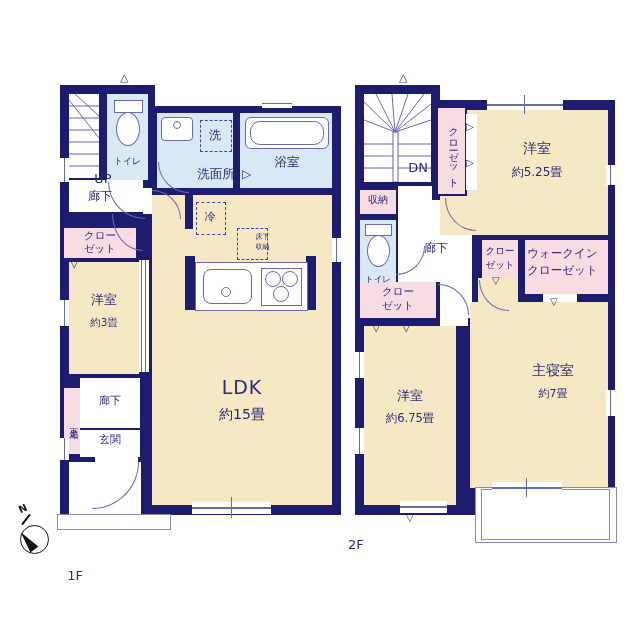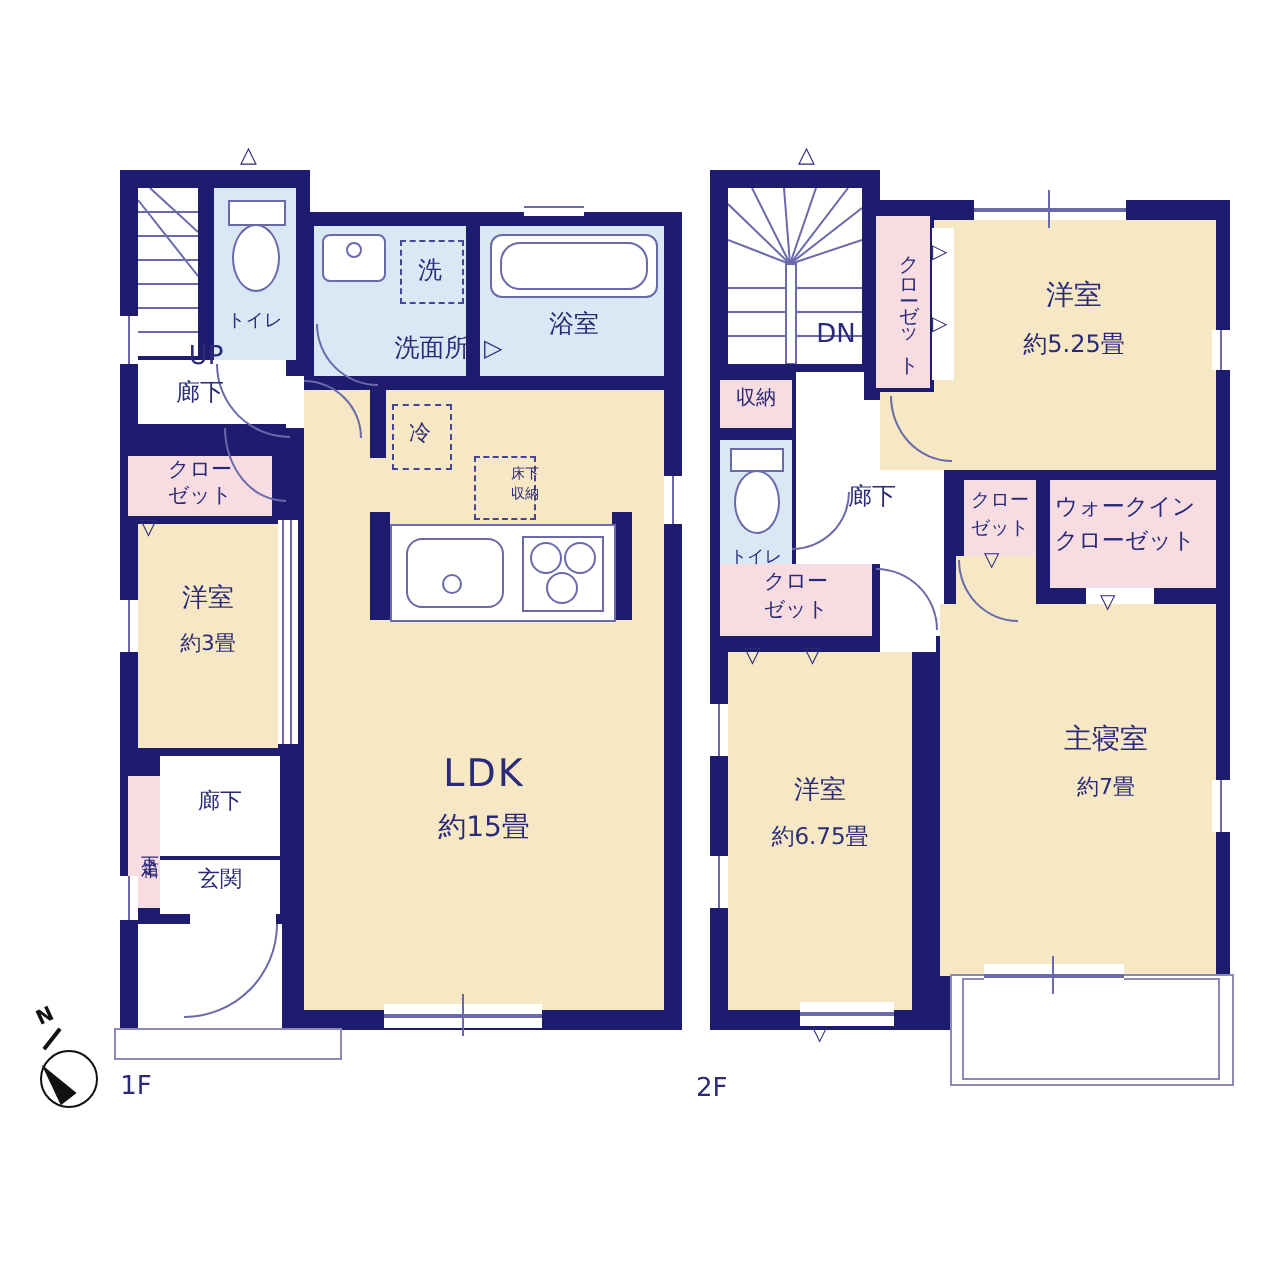--- a/index.html
+++ b/index.html
@@ -124,21 +124,21 @@
   <div class="lbl" style="left:196px;top:210px;width:28px;font-size:11px;">冷</div>
   <div class="lbl" style="left:237px;top:233px;width:51px;font-size:7px;line-height:1.4;">
     <span>床下</span><br>
     <span>収納</span>
   </div>
   <div class="lbl" style="left:202px;top:376px;width:80px;font-size:19px;letter-spacing:1px;">LDK</div>
   <div class="lbl" style="left:202px;top:406px;width:80px;font-size:14px;">約15畳</div>
   <div class="lbl" style="left:86px;top:394px;width:48px;font-size:11px;">廊下</div>
   <div class="lbl vtext" style="left:66px;top:392px;width:13px;height:60px;font-size:9px;">下足箱</div>
   <div class="lbl" style="left:86px;top:433px;width:48px;font-size:11px;">玄関</div>
-  <div class="lbl" style="left:53px;top:536px;width:30px;font-size:13px;text-align:center;">1F</div>
+  <div class="lbl" style="left:53px;top:568px;width:30px;font-size:13px;text-align:right;">1F</div>
 
   <div class="w" style="left:355px;top:85px;width:85px;height:170px;"></div>
   <div class="w" style="left:430px;top:100px;width:185px;height:145px;"></div>
   <div class="w" style="left:355px;top:180px;width:260px;height:335px;"></div>
 
   <div class="rm white" style="left:364px;top:94px;width:67px;height:88px;">
     <svg width="67" height="88">
       <g stroke="#6a69aa" stroke-width="1" fill="none">
         <rect x="29" y="38" width="5" height="50"></rect>
         <line x1="0" y1="50" x2="29" y2="50"></line>

